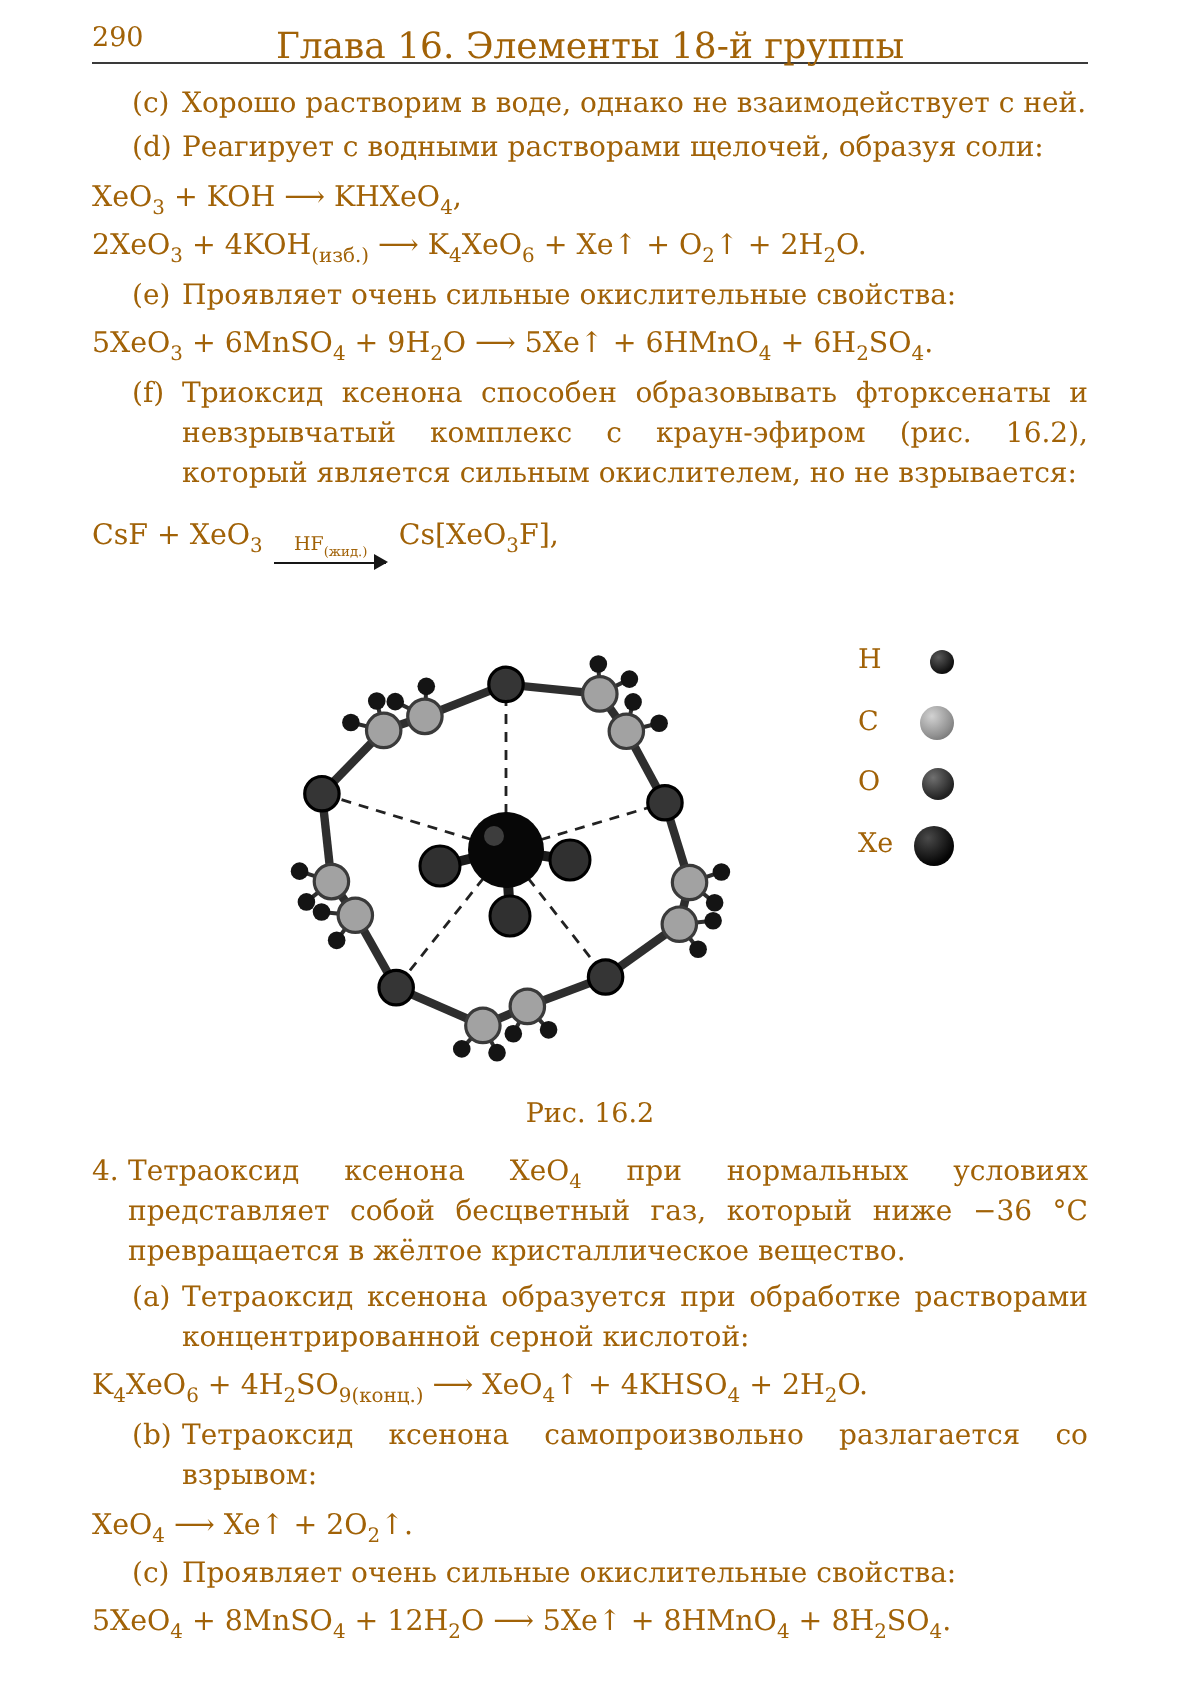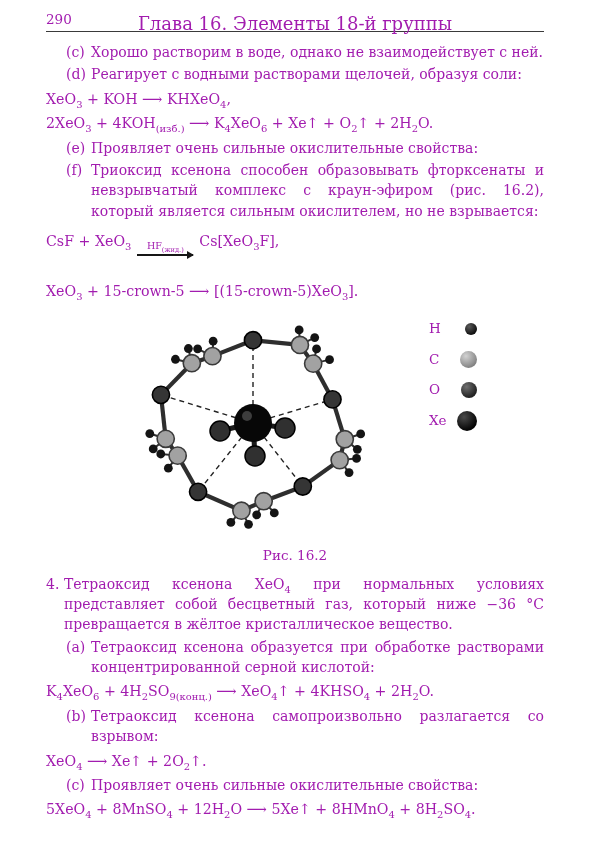--- a/index.html
+++ b/index.html
@@ -1,20 +1,20 @@
 <!DOCTYPE html>
 <html lang="ru"><head>
 <meta charset="utf-8">
 <style>
   html,body{margin:0;padding:0;background:#ffffff;}
   .page{
     width:588px;height:842px;box-sizing:border-box;
     padding:8px 44px 0 46px;background:#fff;
     font-family:"DejaVu Serif","Liberation Serif","DejaVu Sans",serif;
-    font-size:14px;line-height:1.45;color:#a21caf;overflow:hidden;
+    font-size:14px;line-height:1.45;color:#a16207;overflow:hidden;
   }
   
   .page-header{position:relative;height:23px;border-bottom:1px solid #3a3a3a;margin-bottom:10px;}
   .page-number{position:absolute;left:0;top:2px;font-size:13.5px;}
   .chapter-title{position:absolute;left:0;right:0;top:3px;text-align:center;font-size:18px;}
   
   .li{display:flex;margin:2px 0;padding-left:20px;}
   .li-label{flex:0 0 25px;}
   .li-text{flex:1;margin:0;text-align:justify;}
   .num-item{display:flex;margin:8px 0 2px;}
@@ -61,30 +61,30 @@
     <span class="li-label">(d)</span>
     <p class="li-text">Реагирует с водными растворами щелочей, образуя соли:</p>
   </div>
   <p class="equation">XeO<sub>3</sub> + KOH ⟶ KHXeO<sub>4</sub>,</p>
   <p class="equation">2XeO<sub>3</sub> + 4KOH<sub>(изб.)</sub> ⟶ K<sub>4</sub>XeO<sub>6</sub> + Xe↑ + O<sub>2</sub>↑ + 2H<sub>2</sub>O.</p>
 
   <div class="li">
     <span class="li-label">(e)</span>
     <p class="li-text">Проявляет очень сильные окислительные свойства:</p>
   </div>
+  <p class="equation">5XeO<sub>3</sub> + 6MnSO<sub>4</sub> + 9H<sub>2</sub>O ⟶ 5Xe↑ + 6HMnO<sub>4</sub> + 6H<sub>2</sub>SO<sub>4</sub>.</p>
 
   <div class="li">
     <span class="li-label">(f)</span>
     <p class="li-text">Триоксид ксенона способен образовывать фторксенаты и невзрывчатый комплекс с краун-эфиром (рис. 16.2), который является сильным окислителем, но не взрывается:</p>
   </div>
   <p class="equation"><span>CsF + XeO<sub>3</sub></span><span class="arrow-labeled">
         <span class="arrow-over">HF<sub>(жид.)</sub></span>
         <span class="arrow-line"></span>
       </span><span>Cs[XeO<sub>3</sub>F],</span></p>
-  <p class="equation">XeO<sub>3</sub> + 15-crown-5 ⟶ [(15-crown-5)XeO<sub>3</sub>].</p>
 
   <figure class="figure" style="margin-left:0;margin-right:0;">
     <div class="figure-row">
       <svg class="molecule-svg" width="290" height="235" viewBox="0 0 290 235" xmlns="http://www.w3.org/2000/svg">
           <line x1="140" y1="33.2" x2="186.91805692283452" y2="37.955037573155536" stroke="#2e2e2e" stroke-width="4.2"></line>
           <line x1="186.91805692283452" y1="37.955037573155536" x2="200.16692634749435" y2="56.653517942551474" stroke="#2e2e2e" stroke-width="4.2"></line>
           <line x1="200.16692634749435" y1="56.653517942551474" x2="219.47485435886387" y2="92.3787328990998" stroke="#2e2e2e" stroke-width="4.2"></line>
           <line x1="219.47485435886387" y1="92.3787328990998" x2="231.77375865889667" y2="132.25365060335548" stroke="#2e2e2e" stroke-width="4.2"></line>
           <line x1="231.77375865889667" y1="132.25365060335548" x2="226.6618092883217" y2="153.10995453392033" stroke="#2e2e2e" stroke-width="4.2"></line>
           <line x1="226.6618092883217" y1="153.10995453392033" x2="189.78927011435871" y2="179.49458418768035" stroke="#2e2e2e" stroke-width="4.2"></line>

